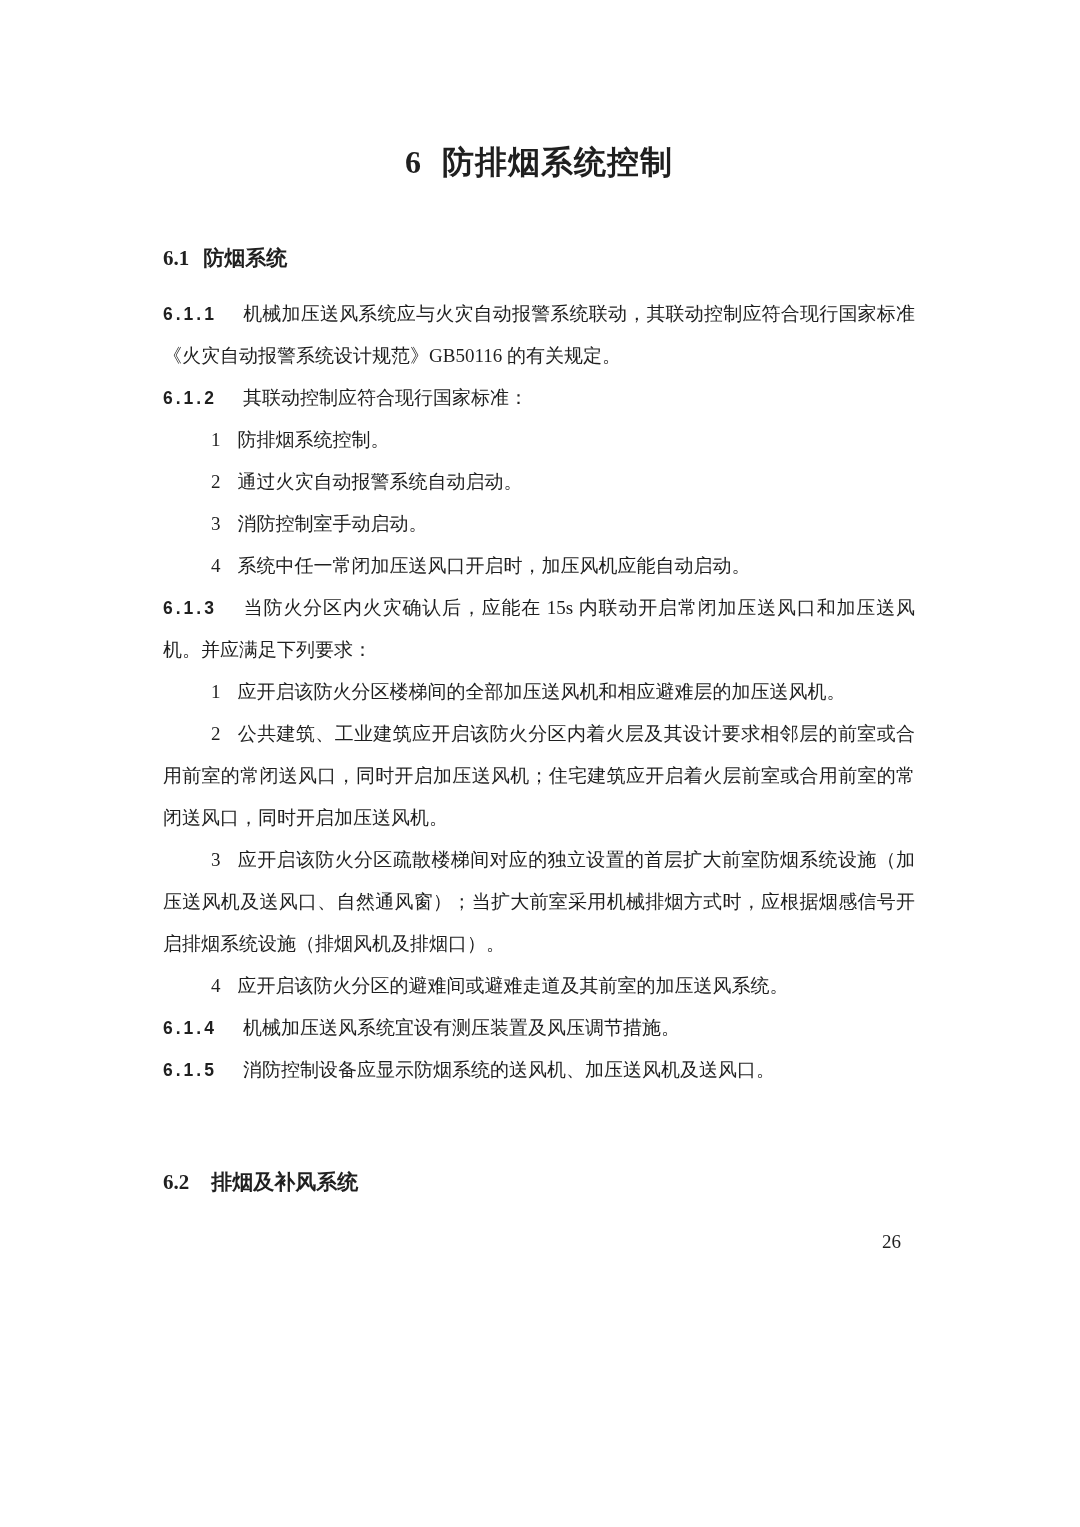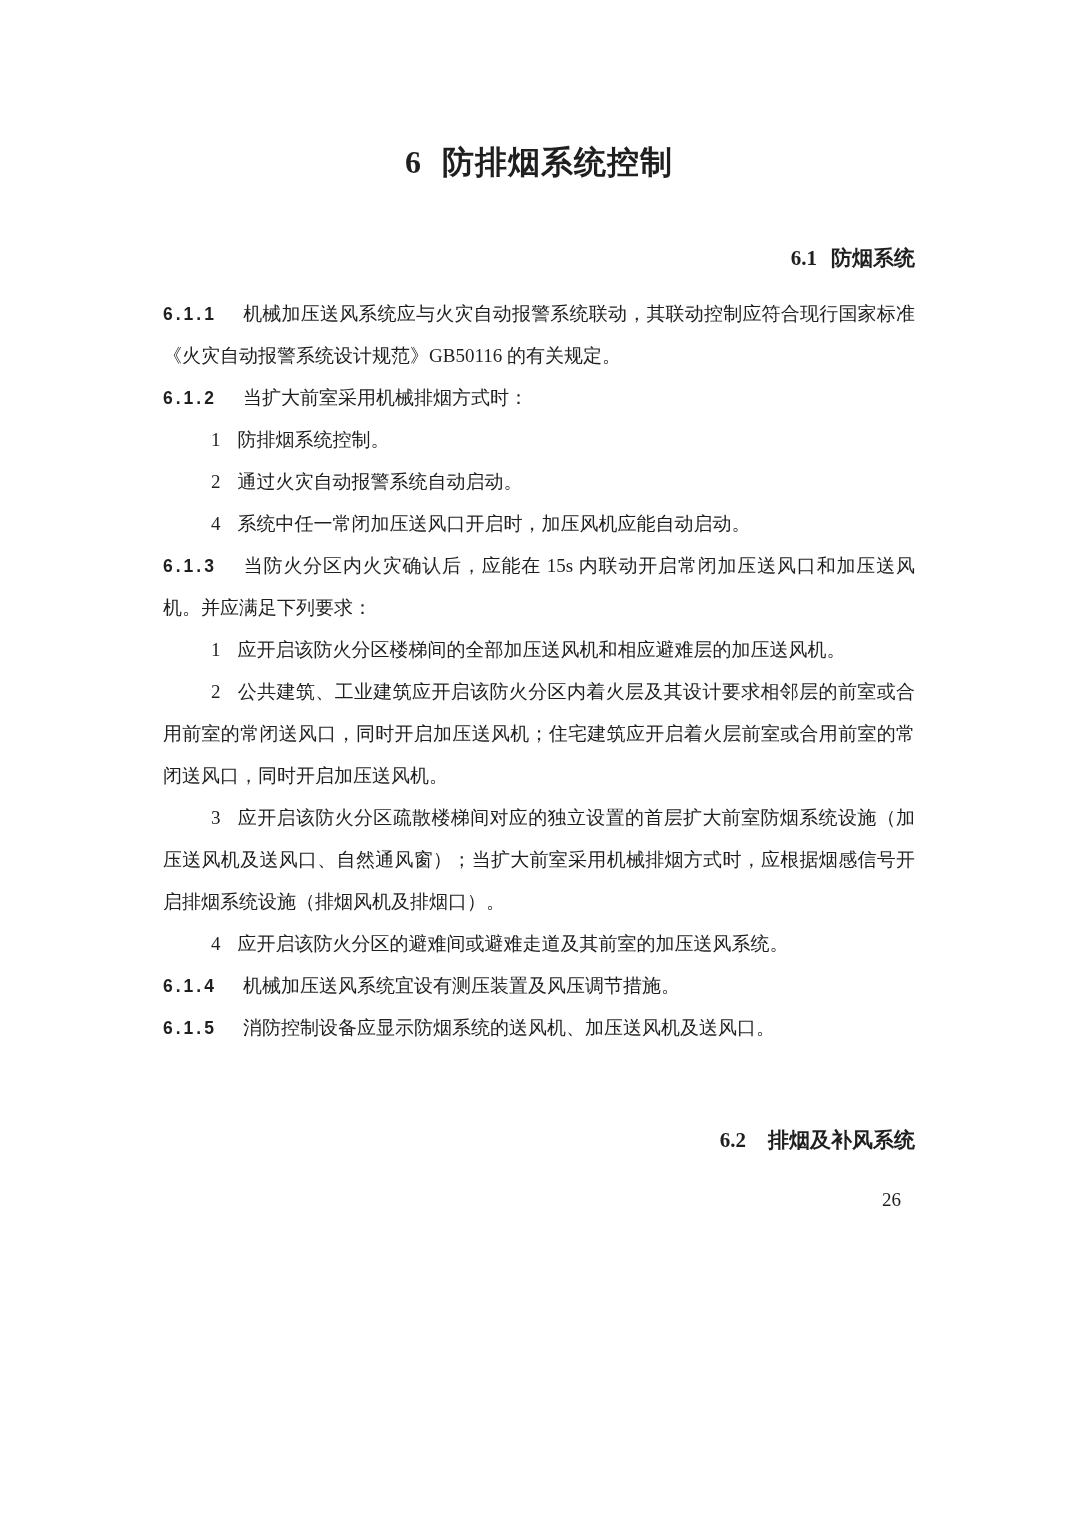--- a/index.html
+++ b/index.html
@@ -25,21 +25,21 @@
     font-size: 32px;
     line-height: 46px;
     font-weight: bold;
     letter-spacing: 1px;
   }
   .doc-title .t-num {
     margin-right: 20px;
   }
   .section-heading {
     margin: 58px 0 0 0;
-    text-align: right;
+    text-align: left;
     font-size: 21px;
     line-height: 30px;
     font-weight: bold;
   }
   .section-heading .h-num {
     margin-right: 14px;
   }
   .section-heading.wide-gap .h-num {
     margin-right: 22px;
   }
@@ -86,26 +86,27 @@
 <div class="page">
 
   <h1 class="doc-title"><span class="t-num">6</span><span>防排烟系统控制</span></h1>
 
   <h2 class="section-heading"><span class="h-num">6.1</span><span>防烟系统</span></h2>
 
   <div class="section-body">
 
     <p class="clause"><span class="cnum">6.1.1</span><span>机械加压送风系统应与火灾自动报警系统联动，其联动控制应符合现行国家标准《火灾自动报警系统设计规范》GB50116 的有关规定。</span></p>
 
-    <p class="clause"><span class="cnum">6.1.2</span><span>当扩大前室采用机械排烟方式时：</span></p>
+    <p class="clause"><span class="cnum">6.1.2</span><span>其联动控制应符合现行国家标准：</span></p>
 
     <p class="item"><span class="inum">1</span><span>防排烟系统控制。</span></p>
 
     <p class="item"><span class="inum">2</span><span>通过火灾自动报警系统自动启动。</span></p>
 
+    <p class="item"><span class="inum">3</span><span>消防控制室手动启动。</span></p>
 
     <p class="item"><span class="inum">4</span><span>系统中任一常闭加压送风口开启时，加压风机应能自动启动。</span></p>
 
     <p class="clause"><span class="cnum">6.1.3</span><span>当防火分区内火灾确认后，应能在 15s 内联动开启常闭加压送风口和加压送风机。并应满足下列要求：</span></p>
 
     <p class="item"><span class="inum">1</span><span>应开启该防火分区楼梯间的全部加压送风机和相应避难层的加压送风机。</span></p>
 
     <p class="item"><span class="inum">2</span><span>公共建筑、工业建筑应开启该防火分区内着火层及其设计要求相邻层的前室或合用前室的常闭送风口，同时开启加压送风机；住宅建筑应开启着火层前室或合用前室的常闭送风口，同时开启加压送风机。</span></p>
 
     <p class="item"><span class="inum">3</span><span>应开启该防火分区疏散楼梯间对应的独立设置的首层扩大前室防烟系统设施（加压送风机及送风口、自然通风窗）；当扩大前室采用机械排烟方式时，应根据烟感信号开启排烟系统设施（排烟风机及排烟口）。</span></p>

